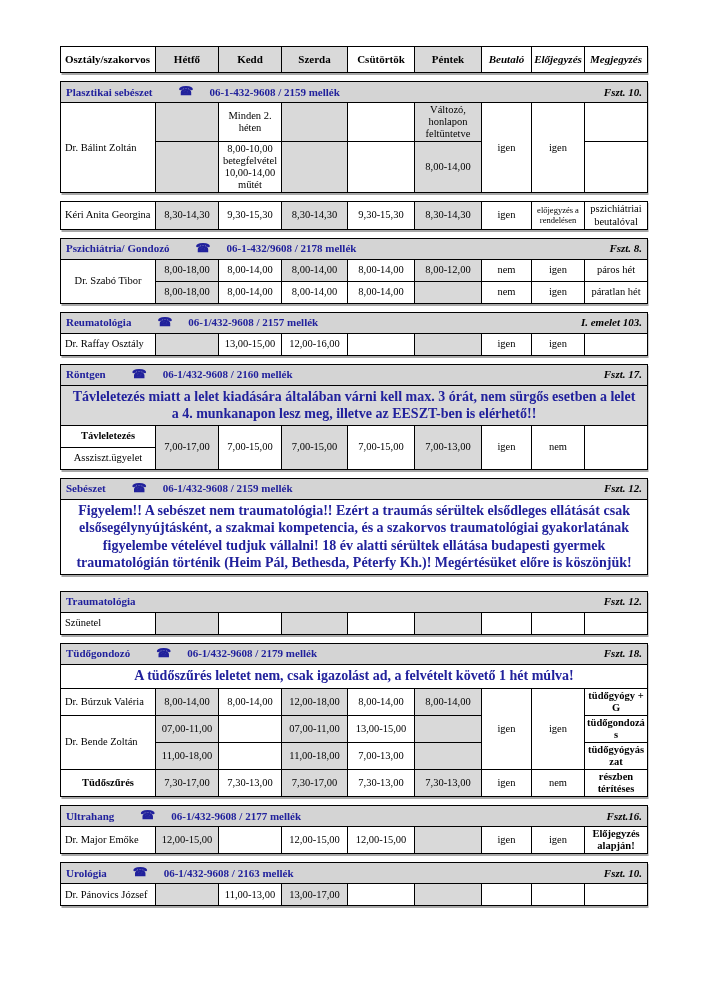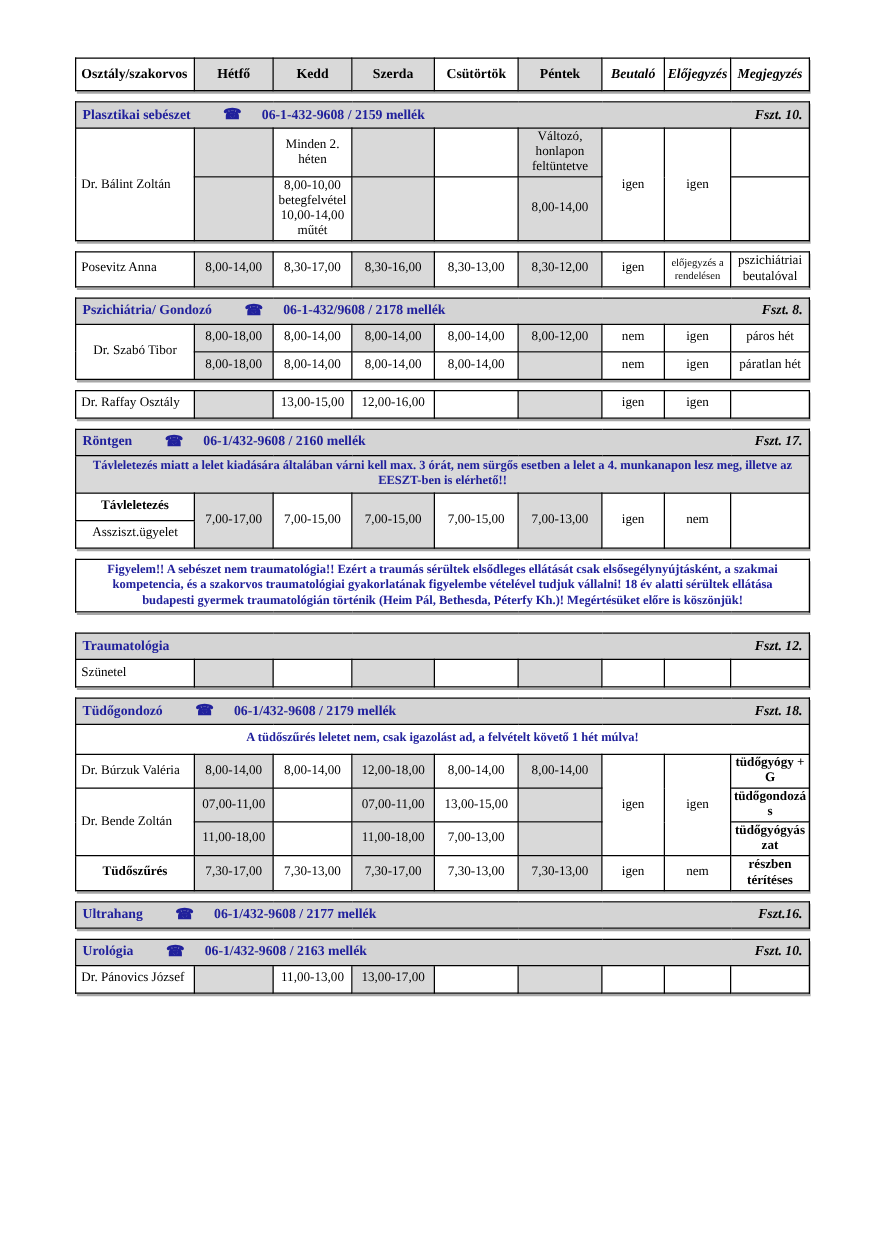--- a/index.html
+++ b/index.html
@@ -20,21 +20,21 @@
   td.b{font-weight:bold;}
   td.i{font-style:italic;}
   td.blue{color:var(--accent_blue);}
   td.small{font-size:8.5px;line-height:1.1;}
   td.bar{background:var(--bar_gray);padding:2px 5px;height:16px;}
   .bar-in{display:flex;align-items:center;font-size:11px;font-weight:bold;position:relative;}
   .bar-name{color:var(--accent_blue);white-space:nowrap;}
   .bar-phone{color:var(--accent_blue);display:flex;align-items:center;margin-left:26px;white-space:nowrap;}
   .bar-phone .pi{margin-right:16px;font-size:12px;}
   .bar-loc{margin-left:auto;color:#000;font-style:italic;white-space:nowrap;}
-  td.note{font-weight:bold;color:var(--accent_blue);font-size:10px;padding:2px 8px;line-height:1.25;}
+  td.note{font-weight:bold;color:var(--accent_blue);font-size:14px;padding:2px 8px;line-height:1.25;}
   .colhead td{height:23px;font-size:11px;}
 </style>
 </head>
 <body>
 
 <div class="doc">
     <div class="sec">
       <table>
         <colgroup>
           <col style="width: 95px;">
@@ -118,26 +118,26 @@
           <col style="width: 63px;">
           <col style="width: 66px;">
           <col style="width: 67px;">
           <col style="width: 67px;">
           <col style="width: 50px;">
           <col style="width: 53px;">
           <col style="width: 63px;">
         </colgroup>
         <tbody>
           <tr>
-            <td class="namecell">Posevitz Anna</td>
-            <td class="g ">8,00-14,00</td>
-            <td class="">8,30-17,00</td>
-            <td class="g ">8,30-16,00</td>
-            <td class="">8,30-13,00</td>
-            <td class="g ">8,30-12,00</td>
+            <td class="namecell">Kéri Anita Georgina</td>
+            <td class="g ">8,30-14,30</td>
+            <td class="">9,30-15,30</td>
+            <td class="g ">8,30-14,30</td>
+            <td class="">9,30-15,30</td>
+            <td class="g ">8,30-14,30</td>
             <td class="">igen</td>
             <td class="small">előjegyzés a rendelésen</td>
             <td class="">pszichiátriai beutalóval</td>
           </tr>
         </tbody>
       </table>
     </div>
     <div class="sec">
       <table>
         <colgroup>
@@ -195,20 +195,32 @@
           <col style="width: 63px;">
           <col style="width: 63px;">
           <col style="width: 66px;">
           <col style="width: 67px;">
           <col style="width: 67px;">
           <col style="width: 50px;">
           <col style="width: 53px;">
           <col style="width: 63px;">
         </colgroup>
         <tbody>
+          <tr>
+            <td class="bar" colspan="9">
+              <div class="bar-in">
+                <span class="bar-name">Reumatológia</span>
+                <span class="bar-phone">
+                  <span class="pi">☎</span>
+                  <span>06-1/432-9608 / 2157 mellék</span>
+                </span>
+                <span class="bar-loc">I. emelet 103.</span>
+              </div>
+            </td>
+          </tr>
           <tr>
             <td class="namecell">Dr. Raffay Osztály</td>
             <td class="g "></td>
             <td class="">13,00-15,00</td>
             <td class="">12,00-16,00</td>
             <td class=""></td>
             <td class="g "></td>
             <td class="">igen</td>
             <td class="">igen</td>
             <td class=""></td>
@@ -270,20 +282,32 @@
           <col style="width: 63px;">
           <col style="width: 66px;">
           <col style="width: 67px;">
           <col style="width: 67px;">
           <col style="width: 50px;">
           <col style="width: 53px;">
           <col style="width: 63px;">
         </colgroup>
         <tbody>
           <tr>
+            <td class="bar" colspan="9">
+              <div class="bar-in">
+                <span class="bar-name">Sebészet</span>
+                <span class="bar-phone">
+                  <span class="pi">☎</span>
+                  <span>06-1/432-9608 / 2159 mellék</span>
+                </span>
+                <span class="bar-loc">Fszt. 12.</span>
+              </div>
+            </td>
+          </tr>
+          <tr>
             <td colspan="9" class="note">Figyelem!! A sebészet nem traumatológia!! Ezért a traumás sérültek elsődleges ellátását csak elsősegélynyújtásként, a szakmai kompetencia, és a szakorvos traumatológiai gyakorlatának figyelembe vételével tudjuk vállalni! 18 év alatti sérültek ellátása budapesti gyermek traumatológián történik (Heim Pál, Bethesda, Péterfy Kh.)! Megértésüket előre is köszönjük!</td>
           </tr>
         </tbody>
       </table>
     </div>
     <div class="sec">
       <table>
         <colgroup>
           <col style="width: 95px;">
           <col style="width: 63px;">
@@ -425,20 +449,31 @@
               <div class="bar-in">
                 <span class="bar-name">Ultrahang</span>
                 <span class="bar-phone">
                   <span class="pi">☎</span>
                   <span>06-1/432-9608 / 2177 mellék</span>
                 </span>
                 <span class="bar-loc">Fszt.16.</span>
               </div>
             </td>
           </tr>
+          <tr>
+            <td class="namecell">Dr. Major Emőke</td>
+            <td class="g ">12,00-15,00</td>
+            <td class=""></td>
+            <td class="">12,00-15,00</td>
+            <td class="">12,00-15,00</td>
+            <td class="g "></td>
+            <td class="">igen</td>
+            <td class="">igen</td>
+            <td class="b">Előjegyzés alapján!</td>
+          </tr>
         </tbody>
       </table>
     </div>
     <div class="sec">
       <table>
         <colgroup>
           <col style="width: 95px;">
           <col style="width: 63px;">
           <col style="width: 63px;">
           <col style="width: 66px;">

